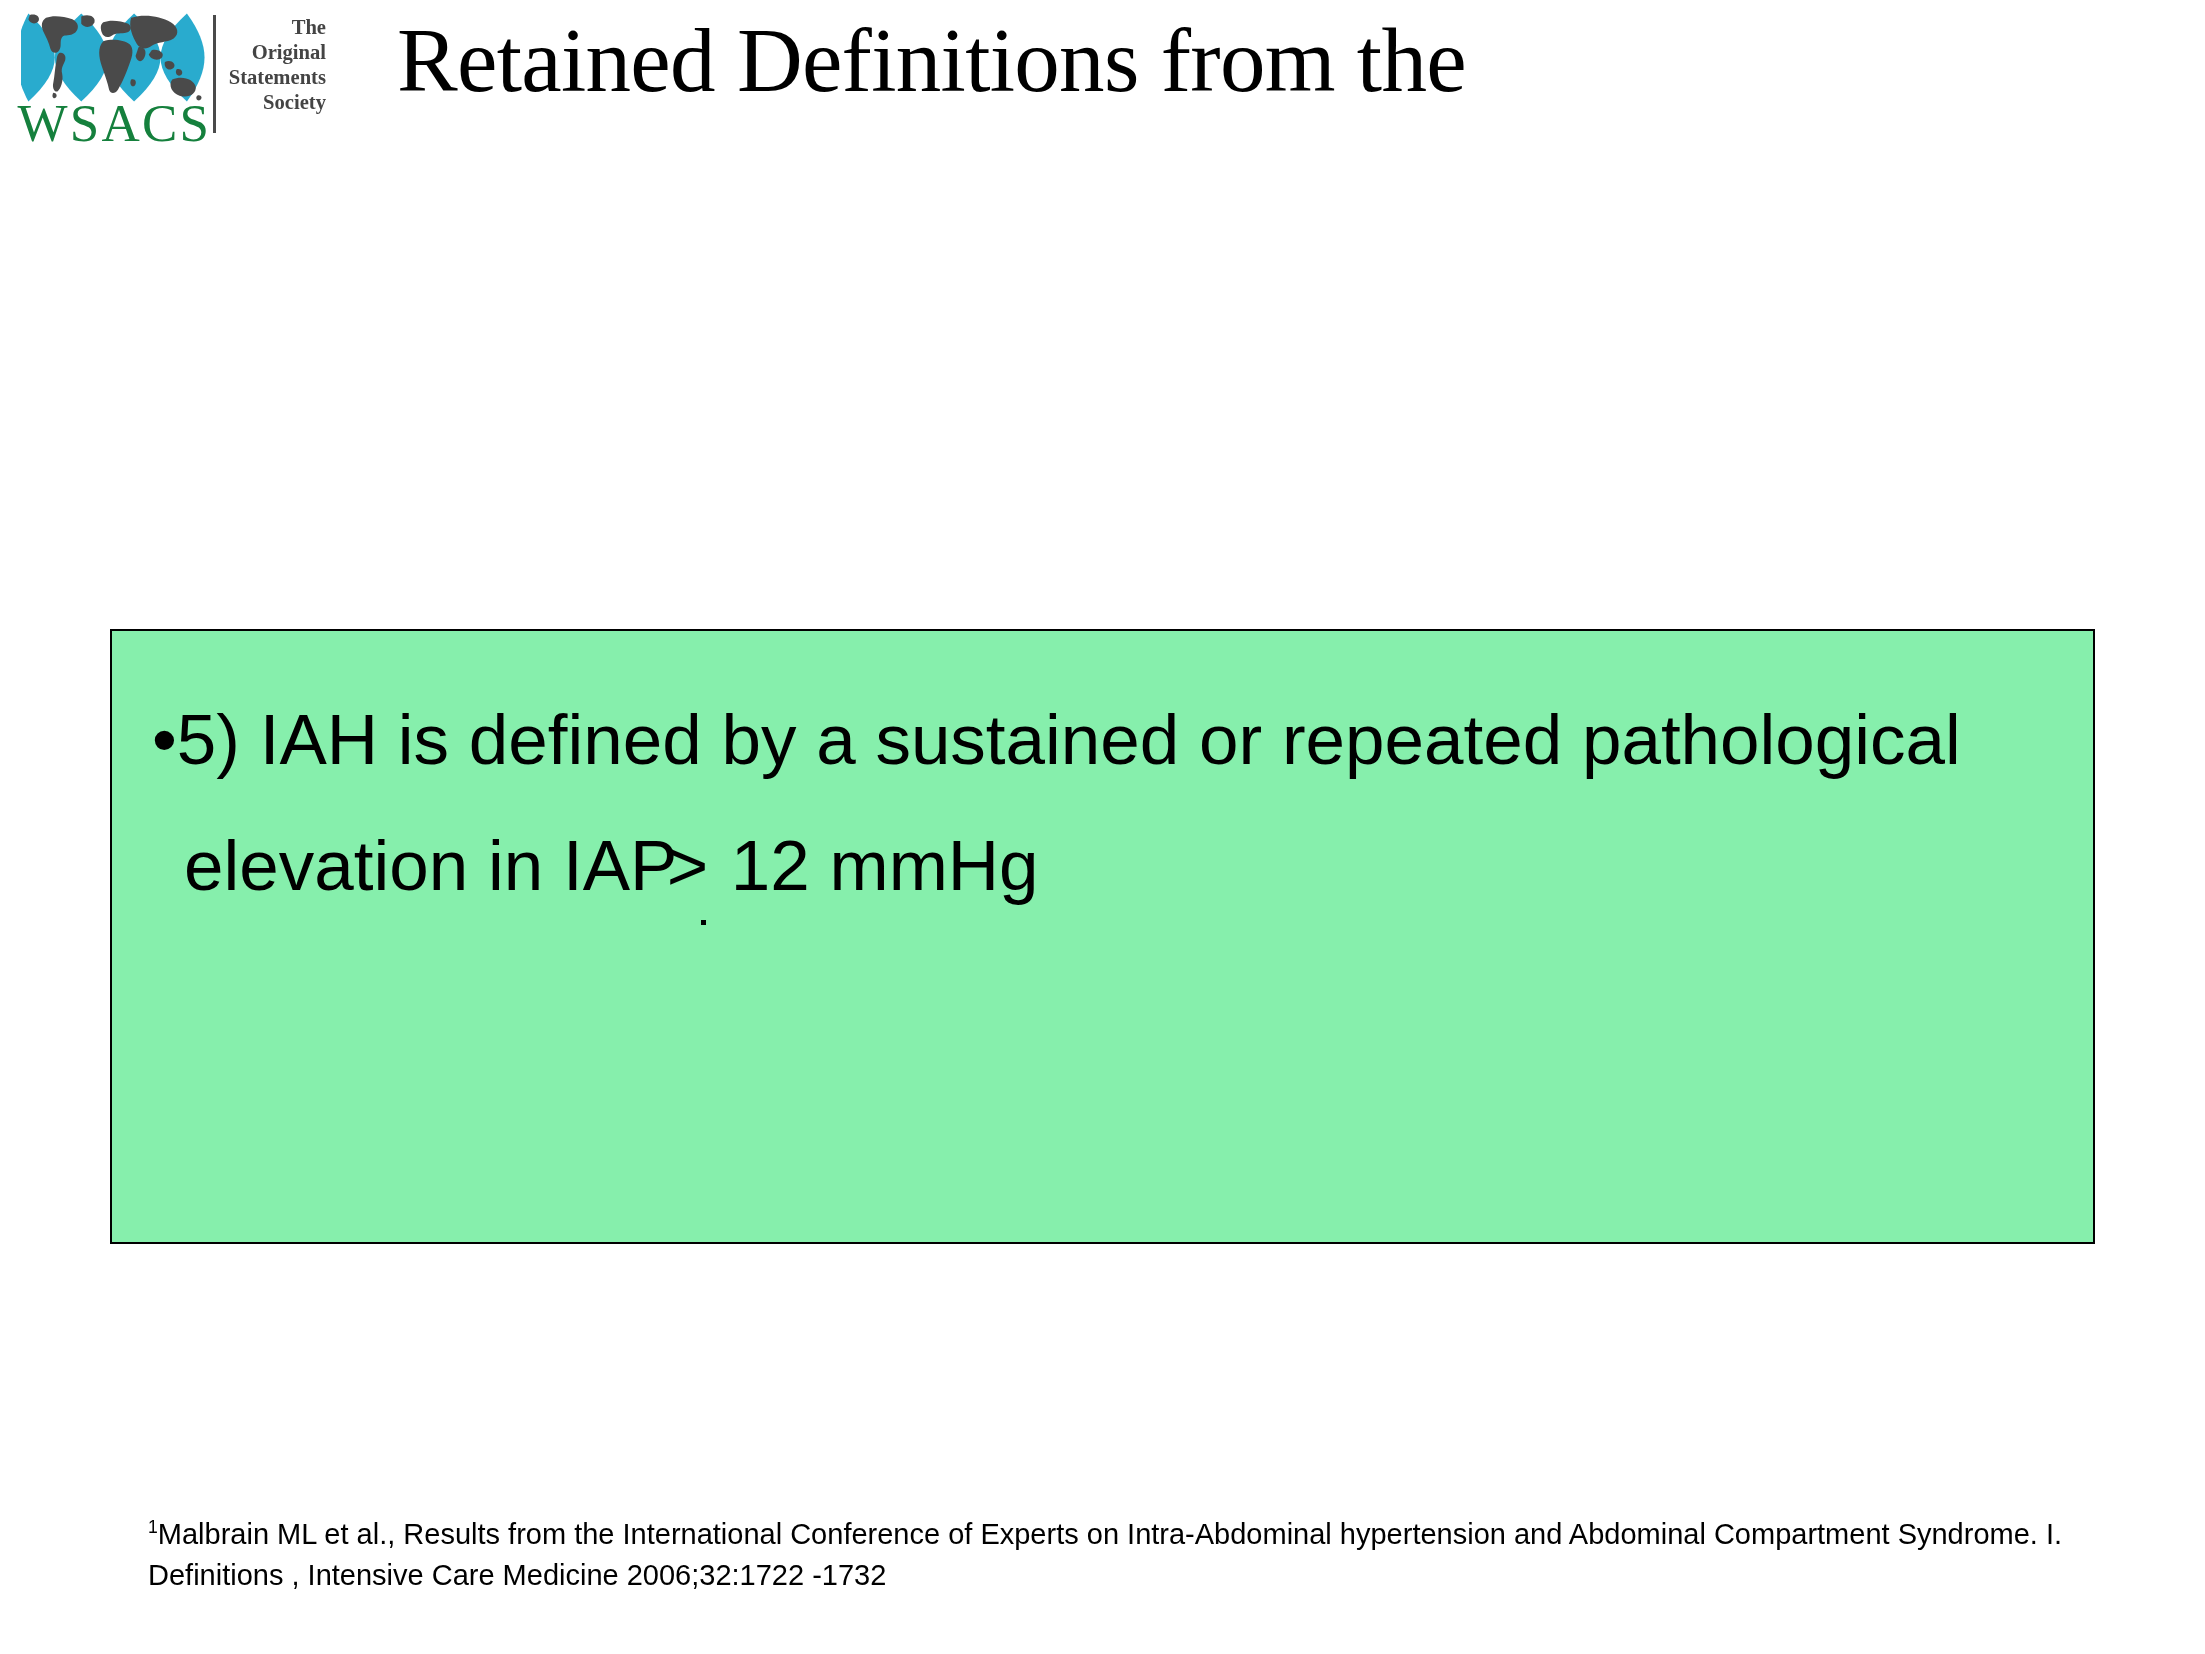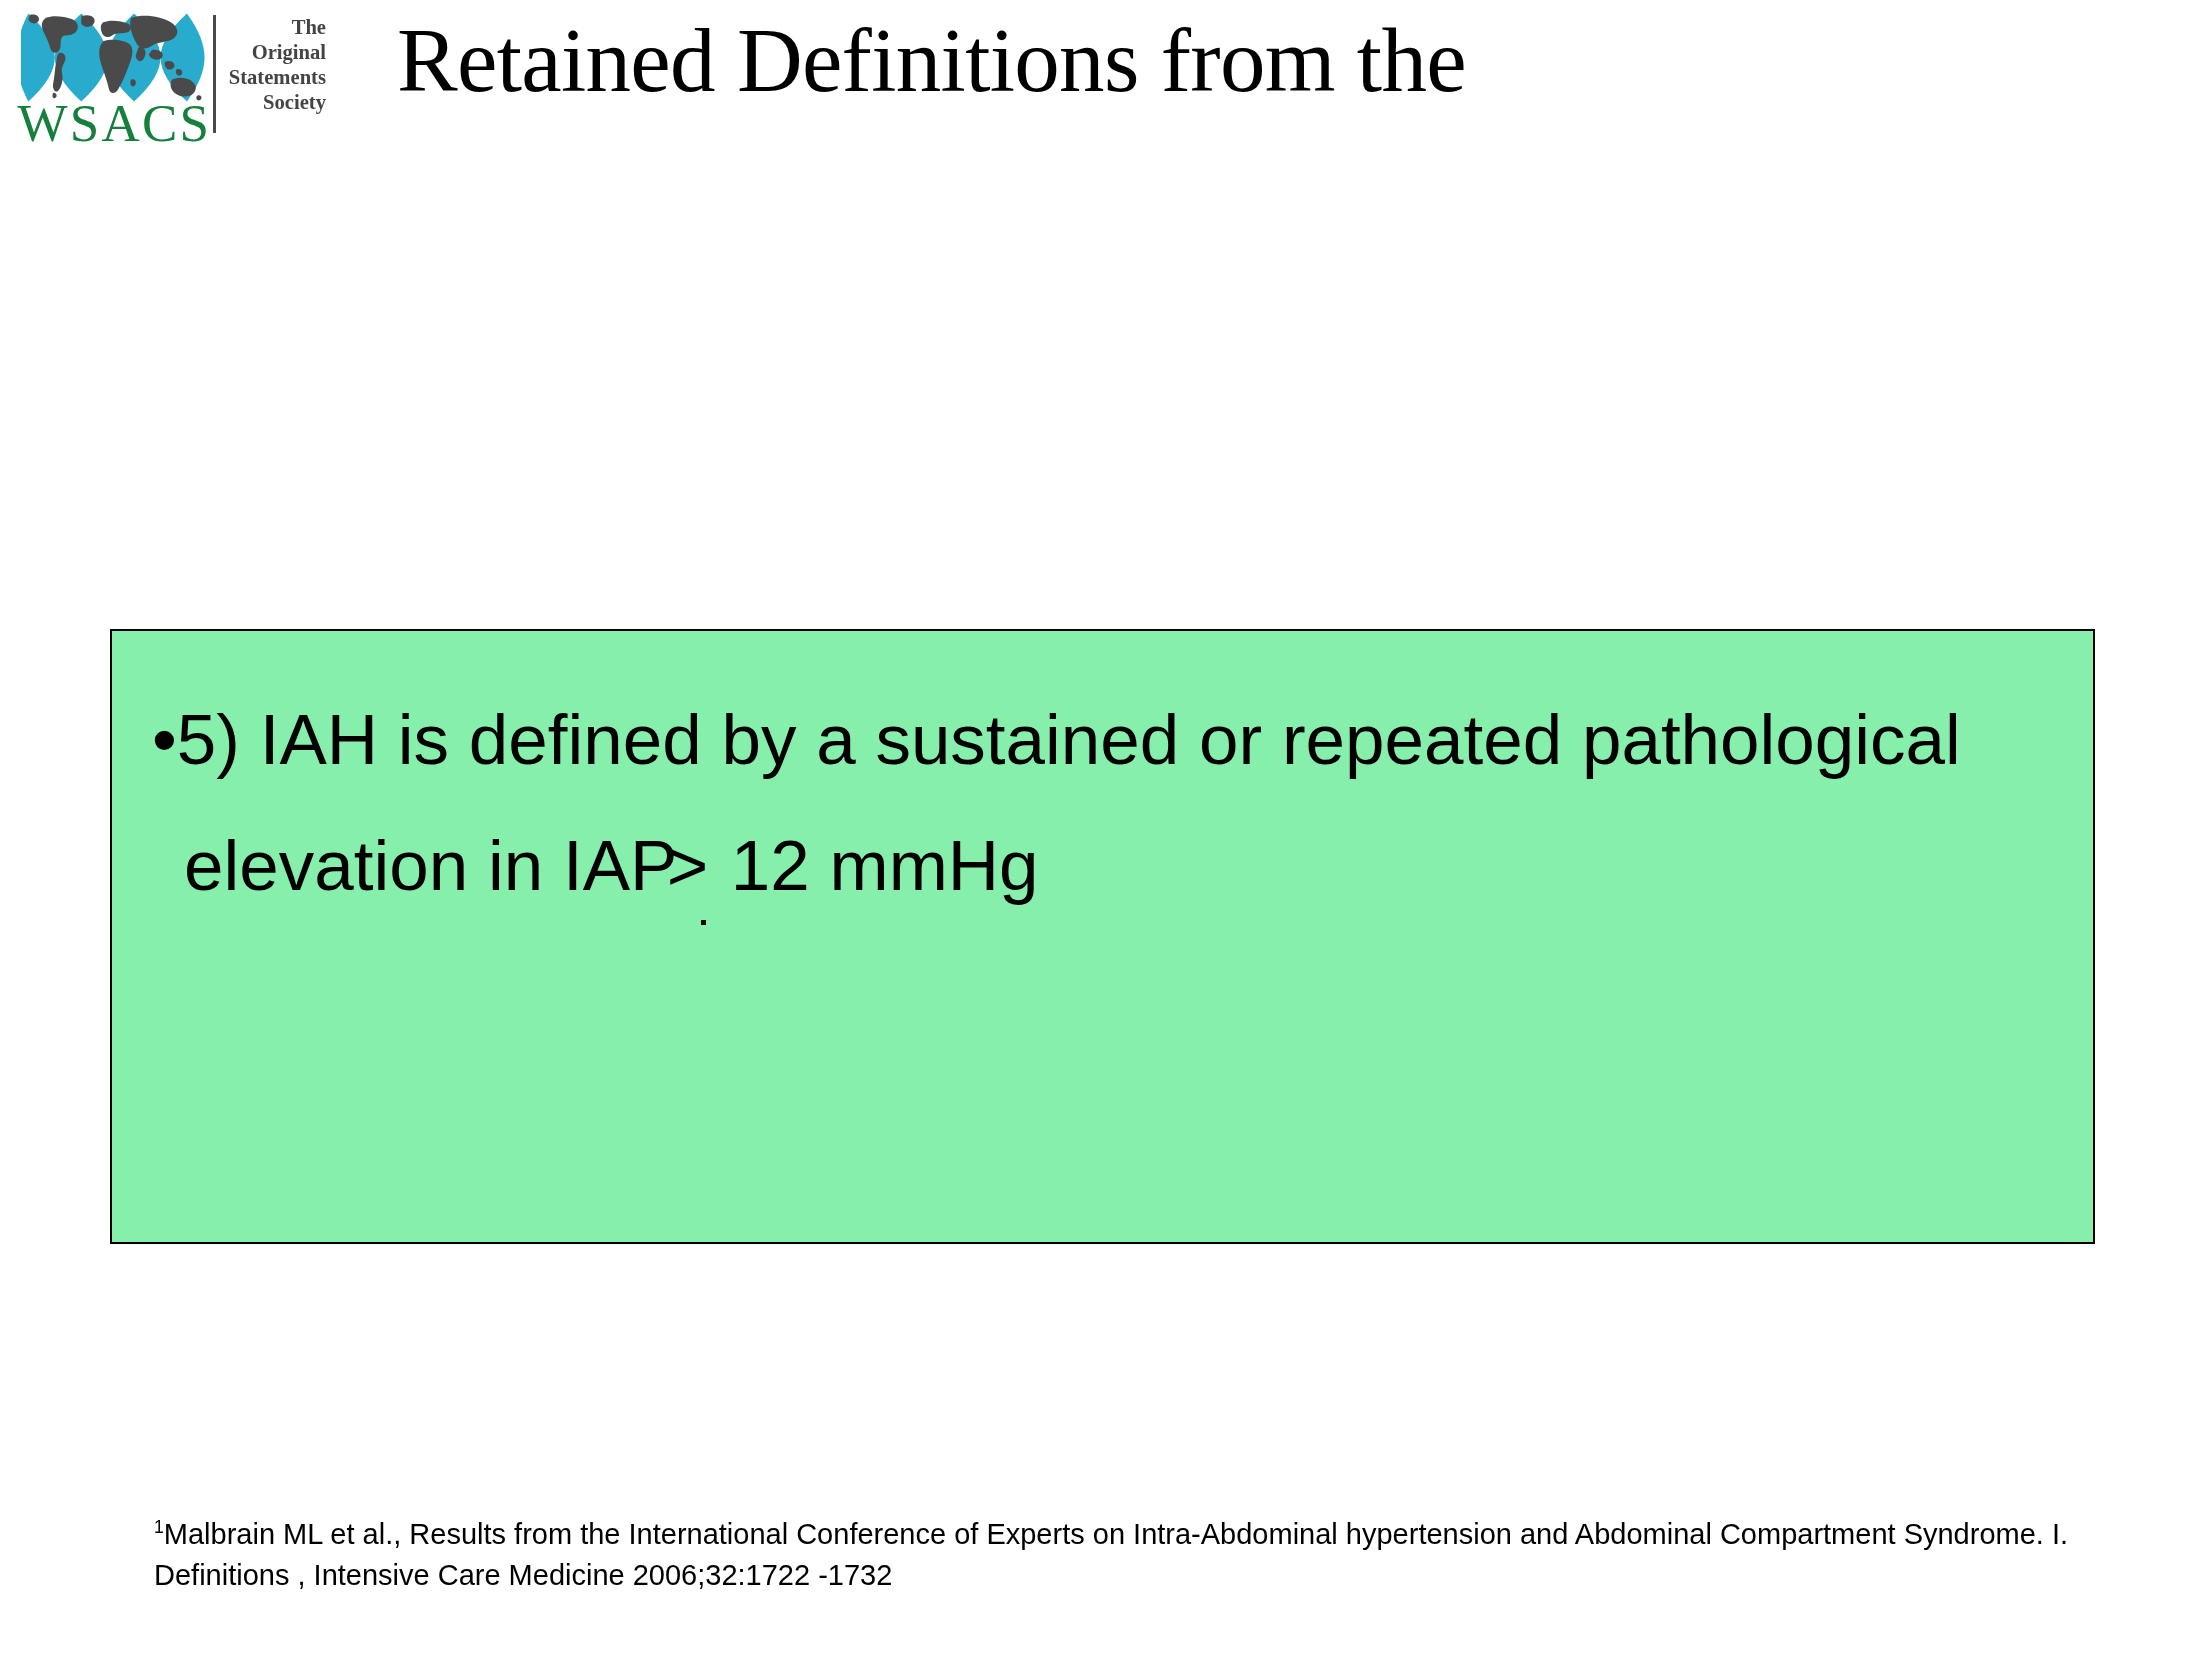--- a/index.html
+++ b/index.html
@@ -132,21 +132,21 @@
     left: 5.1px;
     right: 5.1px;
     bottom: 4.4px;
     height: 5.1px;
     background: #000000;
   }
 
   
   #footnote {
     position: absolute;
-    left: 154px;
+    left: 148px;
     top: 1514px;
     width: 1948px;
     font-size: 29px;
     line-height: 41px;
     color: #000000;
   }
   #footnote .fsup {
     font-size: 17.6px;
     vertical-align: super;
     line-height: 0;

